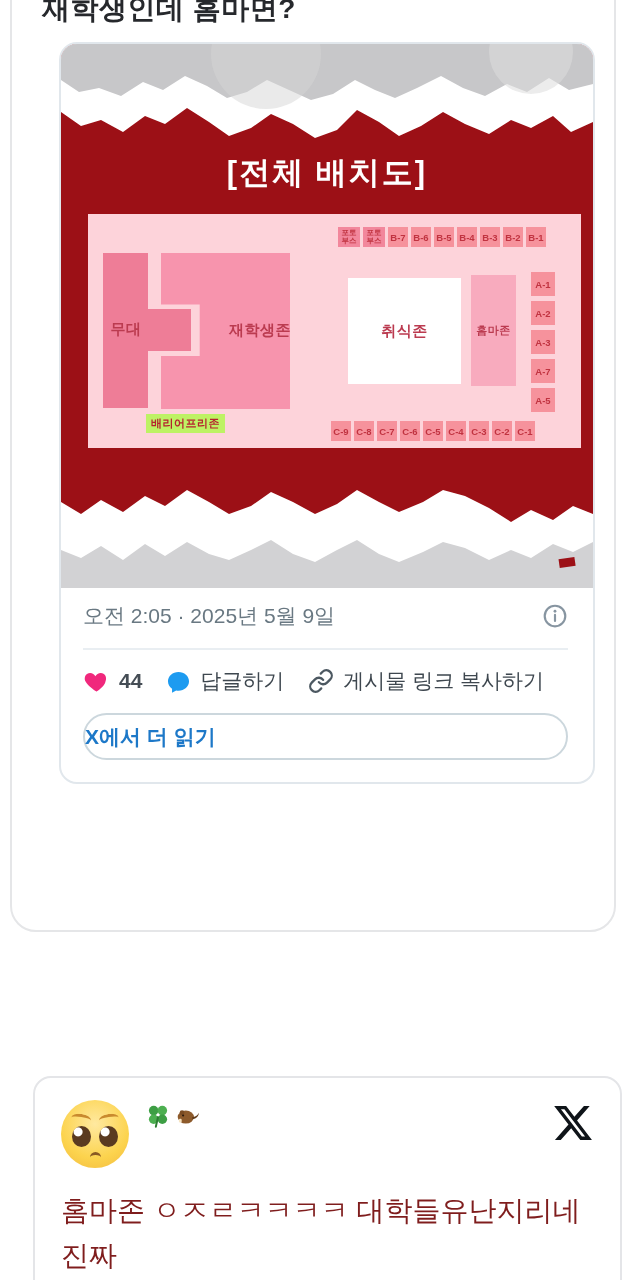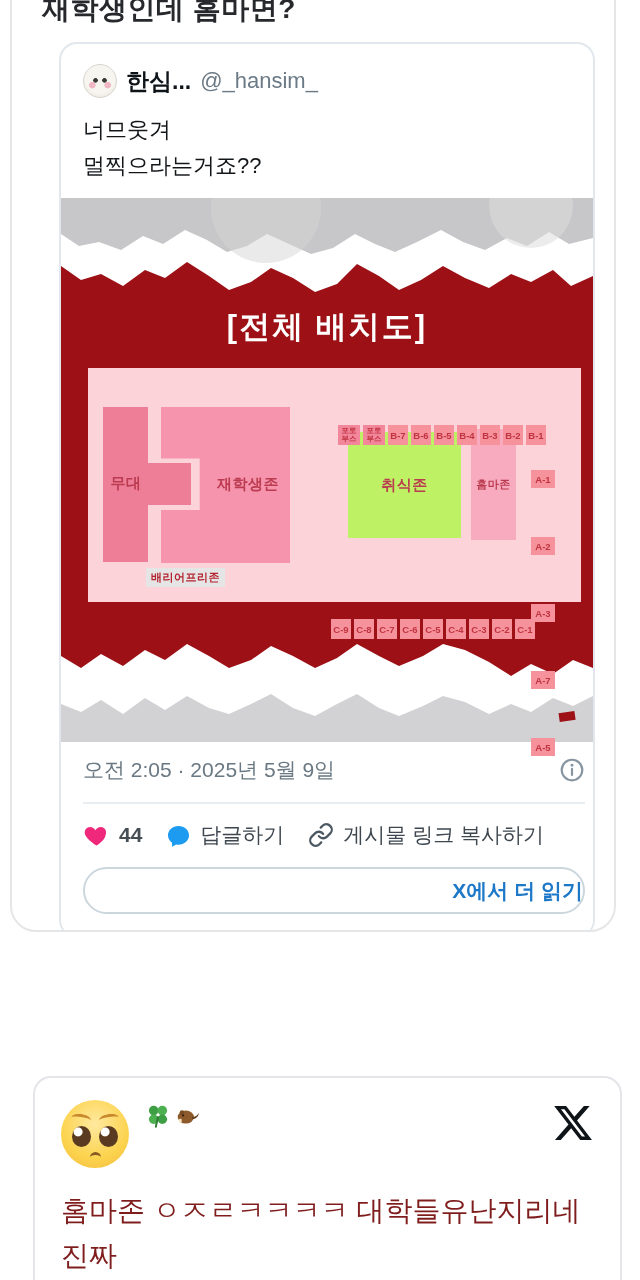--- a/index.html
+++ b/index.html
@@ -53,60 +53,59 @@
     position:absolute; left:27px; top:170px; width:493px; height:234px;
     background:#fdd3da;
   }
   .zone { position:absolute; }
   .z-stage-vert { left:15px; top:39px; width:45px; height:155px; background:#ee7d97; }
   .z-stage-arm  { left:60px; top:95px; width:43px; height:42px; background:#ee7d97; }
   .z-students {
     left:73px; top:39px; width:129px; height:156px; background:#f794ad;
     clip-path:polygon(0 0,100% 0,100% 100%,0 100%,0 66%,30% 66%,30% 33%,0 33%);
   }
-  .z-eat   { left:260px; top:64px; width:113px; height:106px; background:#bef264;
+  .z-eat   { left:260px; top:64px; width:113px; height:106px; background:#ffffff;
              display:flex; align-items:center; justify-content:center; }
   .z-homma { left:383px; top:61px; width:45px; height:111px; background:#f8abbe;
              display:flex; align-items:center; justify-content:center; }
   .zone-label { font-size:15px; font-weight:700; color:#bb3b50; letter-spacing:.5px; }
   .zone-label.small { font-size:11px; }
   .lbl-stage   { position:absolute; left:8px;  top:106px; width:60px;  text-align:center; }
-  .lbl-students{ position:absolute; left:118px; top:107px; width:84px; text-align:center; }
+  .lbl-students{ position:absolute; left:130px; top:107px; width:84px; text-align:center; }
 
   .row-top { position:absolute; left:250px; top:13px; display:flex; gap:3px; }
   .row-c   { position:absolute; left:243px; top:207px; display:flex; gap:3px;border-radius:7px; }
   .col-a   { position:absolute; left:443px; top:58px; display:flex; flex-direction:column; gap:5px; }
   .mbox {
     width:20px; height:20px; background:#f6929c; color:#c03340;
     font-size:9.5px; font-weight:700; display:flex; align-items:center; justify-content:center;
     flex:0 0 auto;
-    margin-top:44px;
-  }
-  .mbox.a { width:24px; height:18px; }
+  }
+  .mbox.a { width:24px; height:24px; }
   .mbox.photo {
     width:22px; background:#f2879c; font-size:7.5px; line-height:8px;
     flex-direction:column; text-align:center;
   }
   .barrier {
     position:absolute; left:58px; top:200px; width:79px; height:19px;
-    background:#e5e5e5; color:#b5232e; font-size:11px; font-weight:700;
+    background:#bef264; color:#b5232e; font-size:11px; font-weight:700;
     display:flex; align-items:center; justify-content:center; letter-spacing:.5px;
   }
 
   
-  .tc-pad2 { padding:14px 8px 22px 22px; }
+  .tc-pad2 { padding:14px 25px 22px 22px; }
   .ts-row { display:flex; align-items:center; justify-content:space-between; }
   .timestamp { font-size:21px; color:#697882; }
   .divider { border-top:2px solid #e9eef2; margin-top:18px; }
   .actions { display:flex; align-items:center; gap:24px; padding:17px 0 18px 0; }
   .action { display:flex; align-items:center; gap:9px; font-size:21px; color:#3e474f; cursor:pointer; }
   .like-count { font-weight:700; color:#454d55; }
   .read-more {
     border:2px solid #ccd7dd; border-radius:26px; height:47px;
-    display:flex; align-items:center; justify-content:flex-end; cursor:pointer;
+    display:flex; align-items:center; justify-content:flex-start; cursor:pointer;
   }
   .read-more span { color:#1d78c8; font-weight:700; font-size:21px; }
 
   
   .url-row {
     margin:60px 26px 0 30px; font-size:25px; line-height:39px; color:#15181c;
     word-break:break-all;
   }
   .dl-arrow {
     display:inline-block; background:#ebebed; border-radius:3px;
@@ -147,31 +146,20 @@
   .t2-body { margin-top:20px; font-size:28px; line-height:45px; color:#7f1d1d; }
 </style>
 </head>
 <body>
 
 <div class="outer-card">
 
   <h1 class="heading">재학생인데 홈마면?</h1>
 
   <div class="tweet-card">
-    <div class="tc-pad">
-      <div class="t1-header">
-        <div class="avatar1"></div>
-        <span class="t1-name">한심...</span>
-        <span class="t1-handle">@_hansim_</span>
-      </div>
-      <div class="t1-body">
-        <div>너므웃겨</div>
-        <div>멀찍으라는거죠??</div>
-      </div>
-    </div>
 
     <div class="tweet-image">
       <svg class="torn-bg" viewBox="0 0 532 544" preserveAspectRatio="none">
         <rect x="0" y="0" width="532" height="544" fill="#9c1016"></rect>
 
         <polygon fill="#ffffff" points="0,0 532,0 532,78 510,88 492,72 470,84 450,76 428,90 404,80 382,68 360,82 338,92 318,78 296,66 276,86 254,94 232,80 210,70 190,84 168,92 148,78 126,64 104,80 84,72 62,88 40,76 20,82 0,68"></polygon>
 
         <polygon fill="#c7c7c9" points="0,0 532,0 532,40 508,46 488,34 466,48 446,40 424,52 402,44 380,32 356,44 334,54 314,46 294,36 272,50 250,56 228,46 206,36 186,48 166,54 146,42 124,32 102,46 82,38 60,52 38,44 18,48 0,36"></polygon>
         <circle cx="470" cy="8" r="42" fill="#dddddd" opacity="0.55"></circle>
         <circle cx="205" cy="10" r="55" fill="#d6d6d6" opacity="0.5"></circle>

